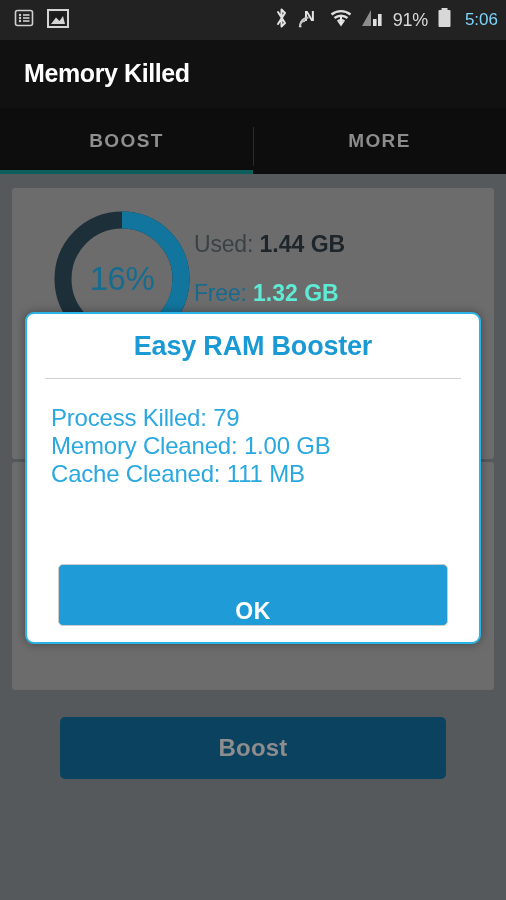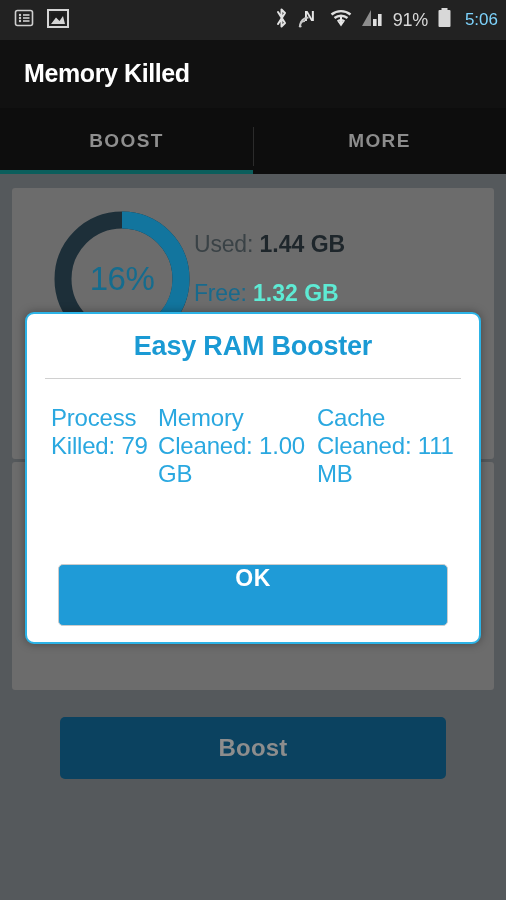--- a/index.html
+++ b/index.html
@@ -130,32 +130,32 @@
     text-align:center;
     color:#1a9ad4; font-size:27px; font-weight:bold;
     letter-spacing:-0.2px;
   }
   #dialog-divider {
     position:absolute; left:18px; right:18px; top:64px;
     height:1px; background:#d0d0d0;
   }
   #dialog-body {
     position:absolute; left:24px; top:90px; right:18px;
-    display:flex; flex-direction:row; 
+    display:flex; flex-direction:column; 
   }
   .dialog-line {
     color:#2aa8e0; font-size:24px; letter-spacing:-0.2px;
   }
   #ok-button {
     position:absolute; left:31px; top:250px;
     width:390px; height:62px;
     background:#1f9bd7;
     border:1px solid #cccccc;
     border-radius:5px;
-    display:flex; align-items:flex-start; justify-content:center;
+    display:flex; align-items:flex-end; justify-content:center;
     color:#ffffff; font-size:23px; font-weight:bold;
     letter-spacing:0.5px;
   }
 </style>
 </head>
 <body>
 
 <div id="status-bar">
   <div id="status-left">
     <span class="sb-ico">

